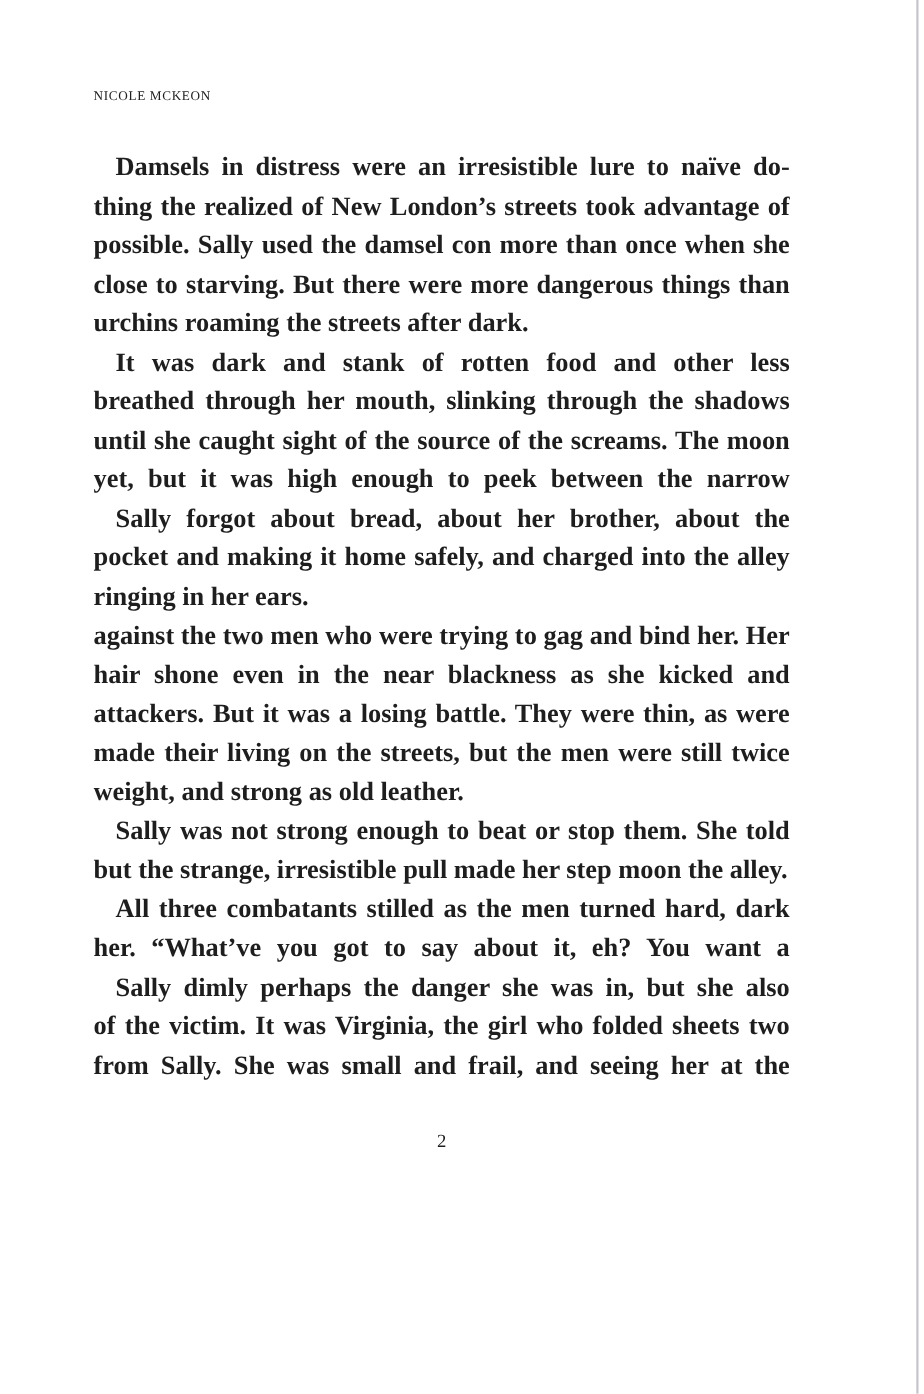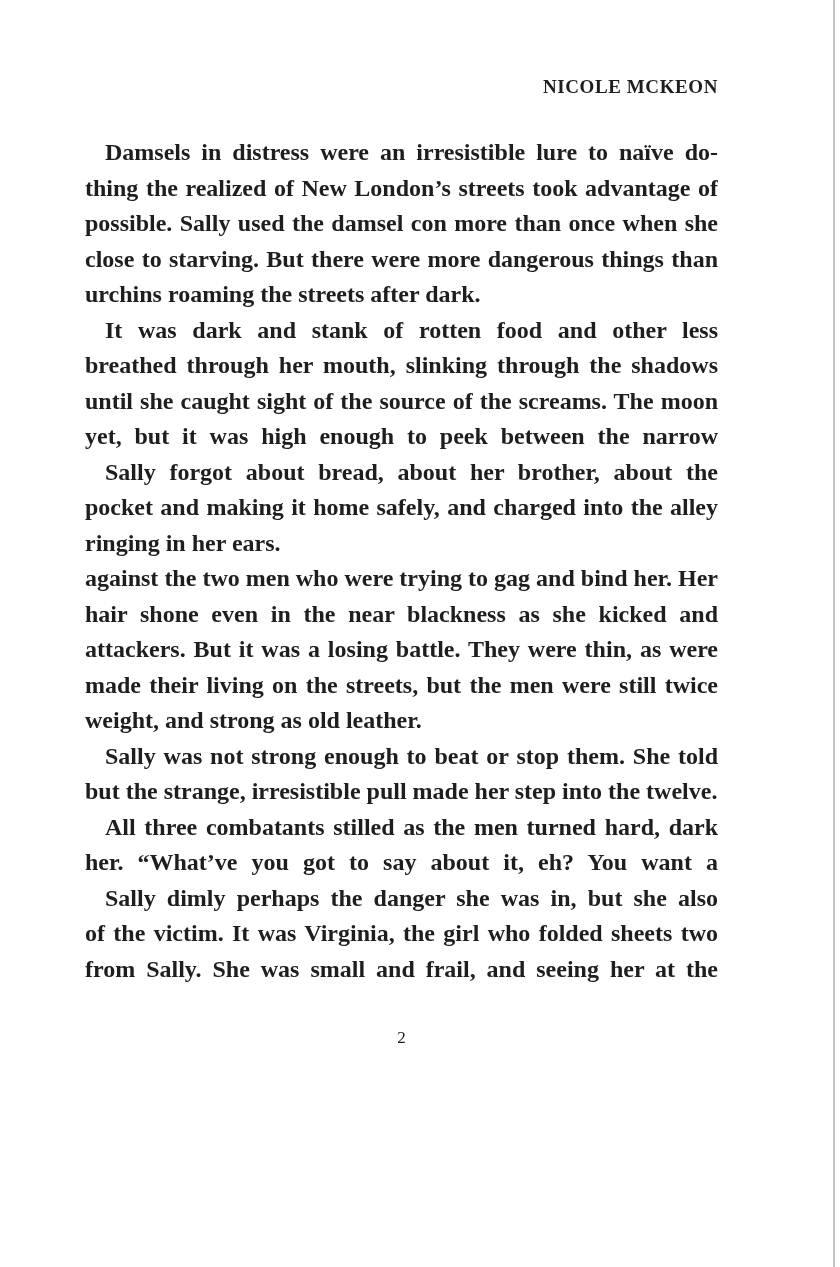--- a/index.html
+++ b/index.html
@@ -26,26 +26,26 @@
     background: var(--edge-color, #c5c5cd);
   }
   .content {
     position: absolute;
     left: 85px;
     top: 0;
     width: 633px;
     padding-top: 76px;
   }
   .running-head {
-    text-align: right;
-    font-size: 19px;
+    text-align: left;
+    font-size: 12px;
     line-height: 22px;
     letter-spacing: 0.6px;
     margin-bottom: 37px;
-    font-weight: bold;
+    font-weight: normal;
   }
   .body-text .line {
     height: 35.5px;
     line-height: 35.5px;
     font-size: 24px;
     text-align: justify;
     text-align-last: justify;
     white-space: normal;
     overflow: hidden;
     font-weight: bold;
@@ -87,21 +87,21 @@
         </div>
         <div>
           <div class="line">against the two men who were trying to gag and bind her. Her pale blonde</div>
           <div class="line">hair shone even in the near blackness as she kicked and scratched her</div>
           <div class="line">attackers. But it was a losing battle. They were thin, as were most who</div>
           <div class="line">made their living on the streets, but the men were still twice her height and</div>
           <div class="line last">weight, and strong as old leather.</div>
         </div>
         <div>
           <div class="line first">Sally was not strong enough to beat or stop them. She told herself to run,</div>
-          <div class="line last">but the strange, irresistible pull made her step into the twelve.</div>
+          <div class="line last">but the strange, irresistible pull made her step moon the alley.</div>
         </div>
         <div>
           <div class="line first">All three combatants stilled as the men turned hard, dark eyes toward</div>
           <div class="line last">her. “What’ve you got to say about it, eh? You want a beatin’?”</div>
         </div>
         <div>
           <div class="line first">Sally dimly perhaps the danger she was in, but she also recognized the face</div>
           <div class="line">of the victim. It was Virginia, the girl who folded sheets two stations down</div>
           <div class="line">from Sally. She was small and frail, and seeing her at the mercy of those</div>
         </div>

